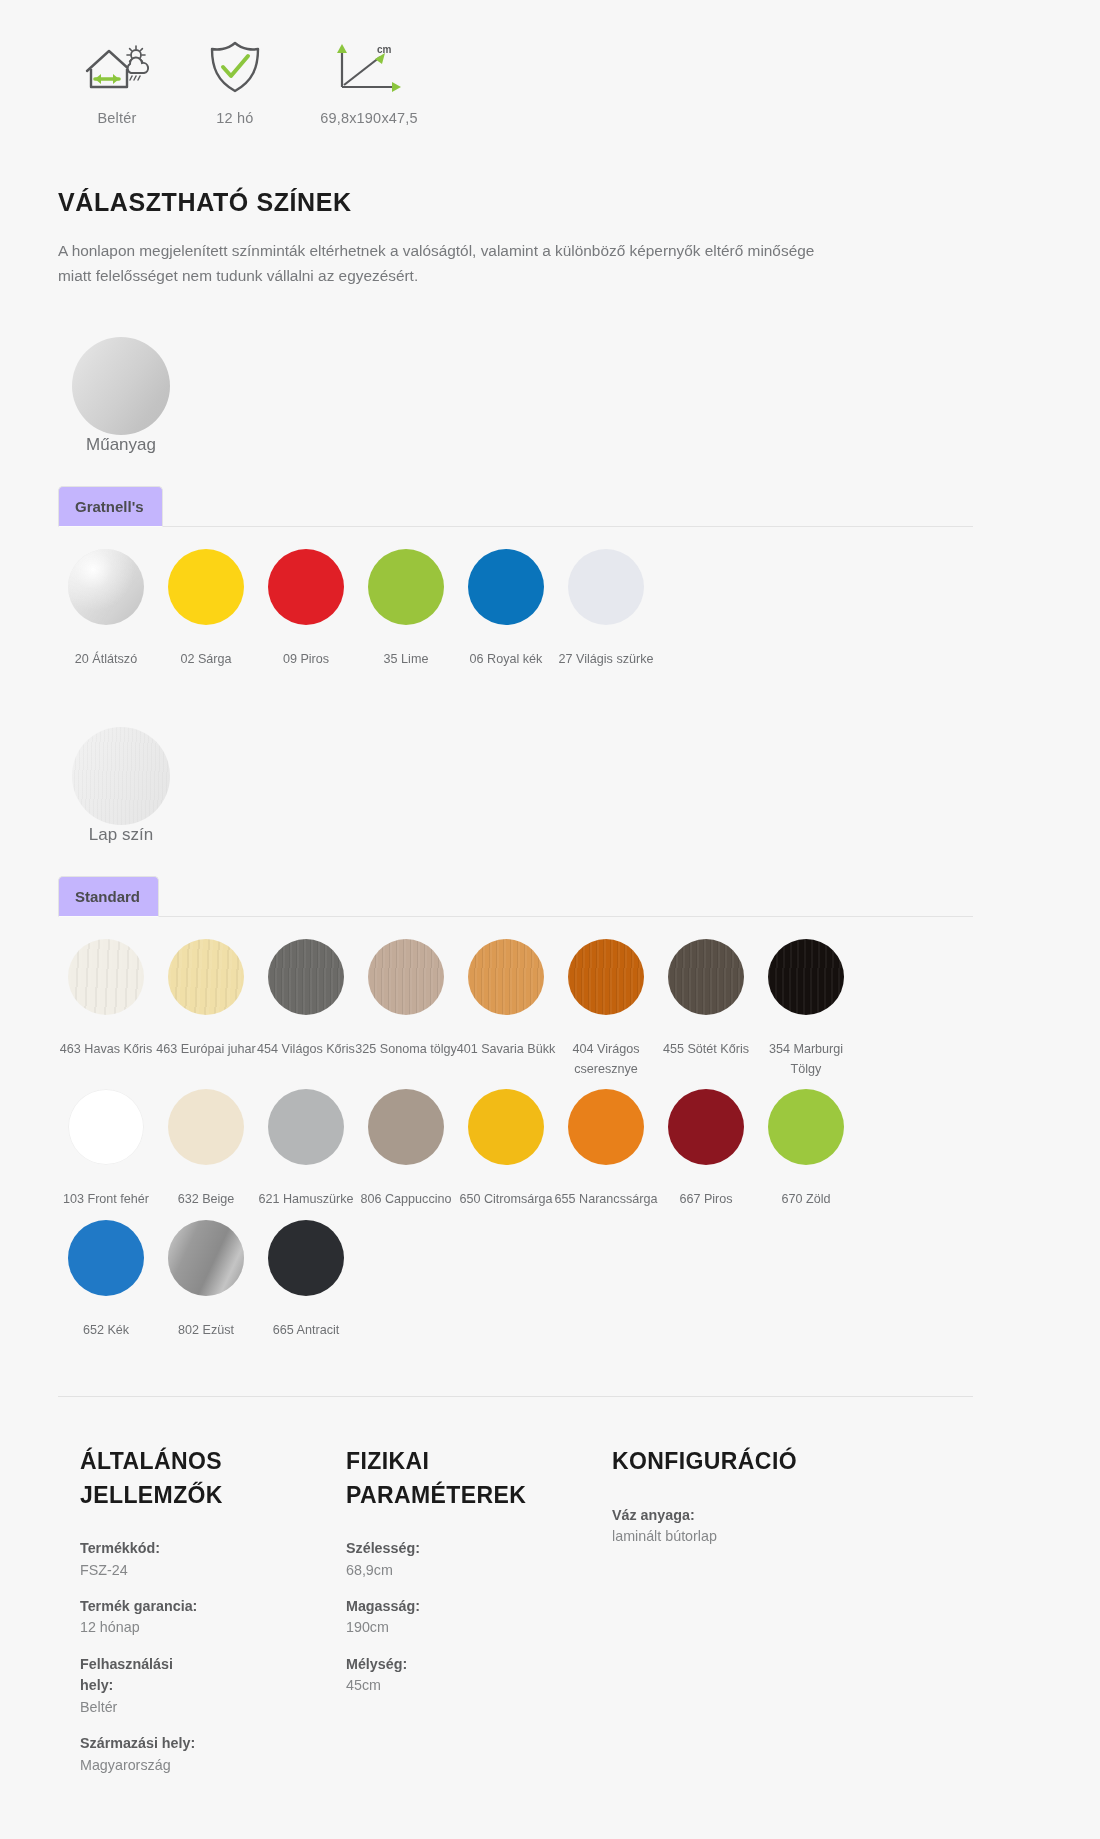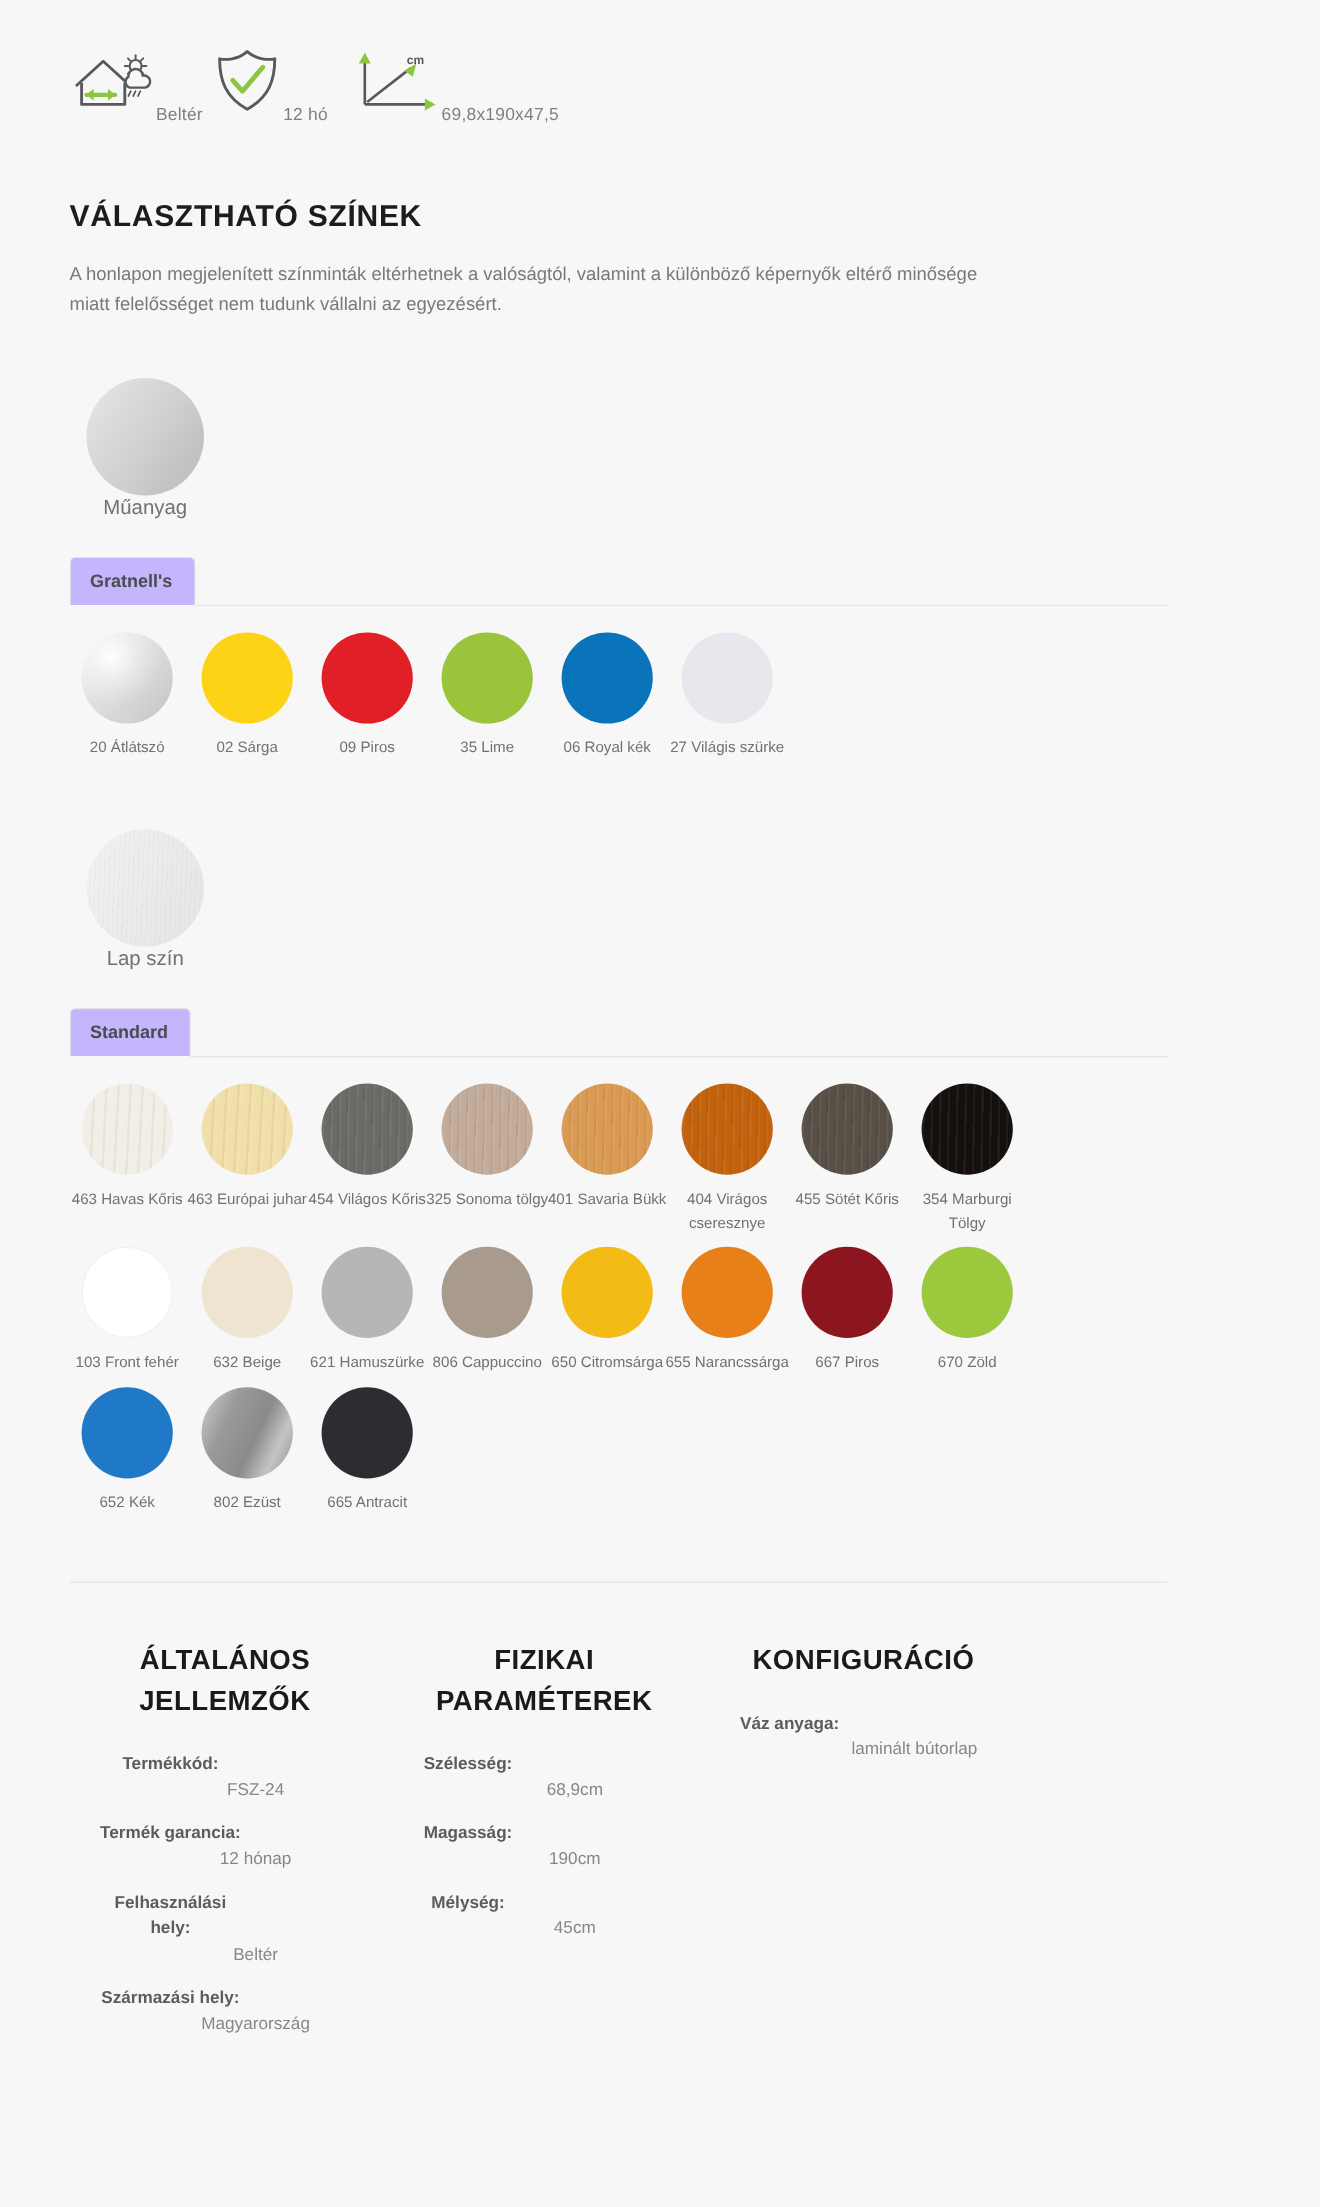--- a/index.html
+++ b/index.html
@@ -15,22 +15,22 @@
 
   
   .icon-strip {
     display: flex;
     padding: 30px 0 0 58px;
     gap: 0;
   }
   .icon-item {
     width: 118px;
     display: flex;
-    flex-direction: row;
-    align-items: flex-end;
+    flex-direction: column;
+    align-items: center;
   }
   .icon-box {
     height: 74px;
     display: flex;
     align-items: center;
     justify-content: center;
   }
   .icon-label {
     font-size: 14.5px;
     color: #7d7f82;
@@ -105,20 +105,21 @@
     display: flex;
     flex-wrap: wrap;
   }
   .swatch-cell {
     width: 100px;
     margin-right: 0px;
     margin-bottom: 10px;
     display: flex;
     flex-direction: column;
     align-items: center;
+    gap: 14px;
   }
   .swatch-dot {
     width: 76px; height: 76px; border-radius: 50%;
     flex: none;
   }
   .swatch-name {
     margin-top: 11px;
     font-size: 12.6px;
     line-height: 1.55;
     color: #6f7174;
@@ -162,21 +163,21 @@
     width: 915px;
     height: 1px;
     background: #e2e2e2;
   }
 
   
   .specs {
     display: flex;
     margin: 48px 0 0 80px;
   }
-  .spec-col { width: 266px; text-align: center; }
+  .spec-col { width: 266px; }
   .spec-col.third { width: 300px; }
   .spec-title {
     font-size: 23px;
     font-weight: bold;
     color: #1a1a1a;
     line-height: 1.45;
     letter-spacing: .4px;
     margin-bottom: 26px;
     max-width: 215px;
   }

